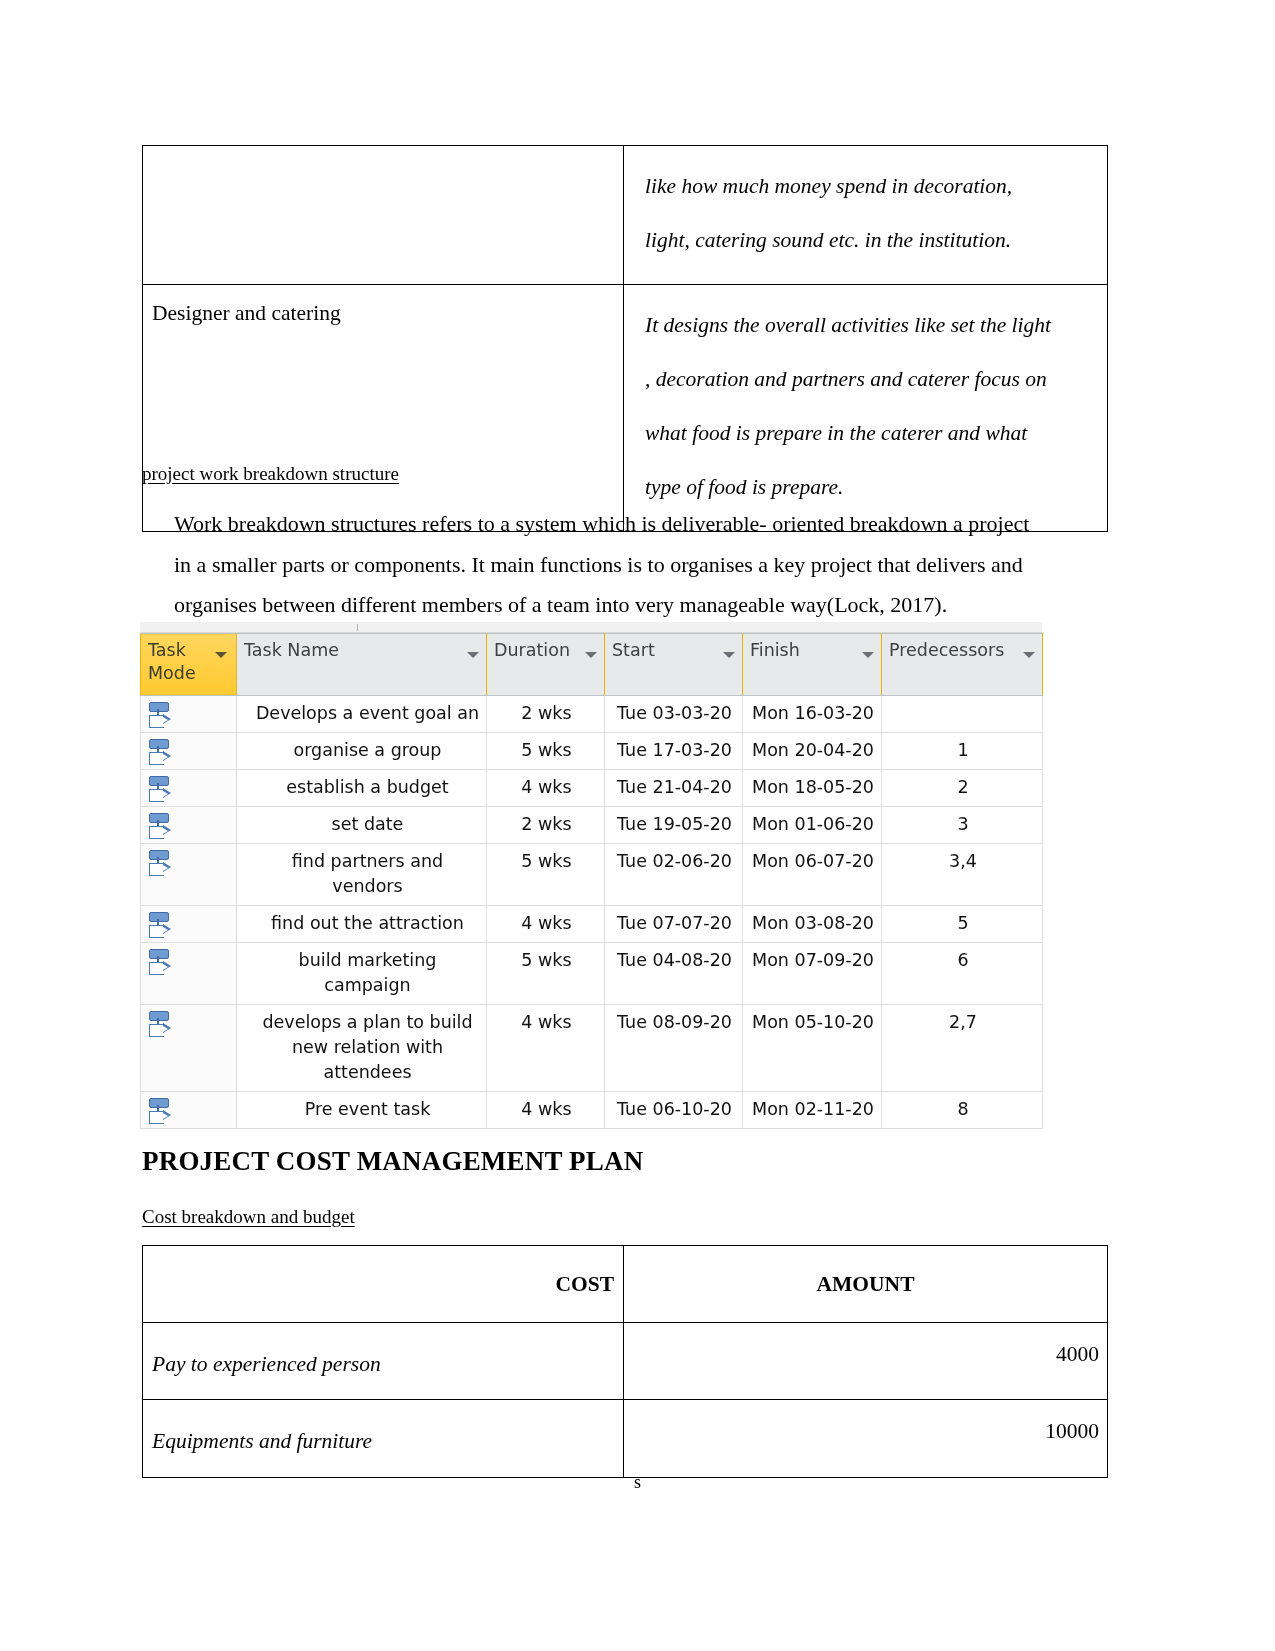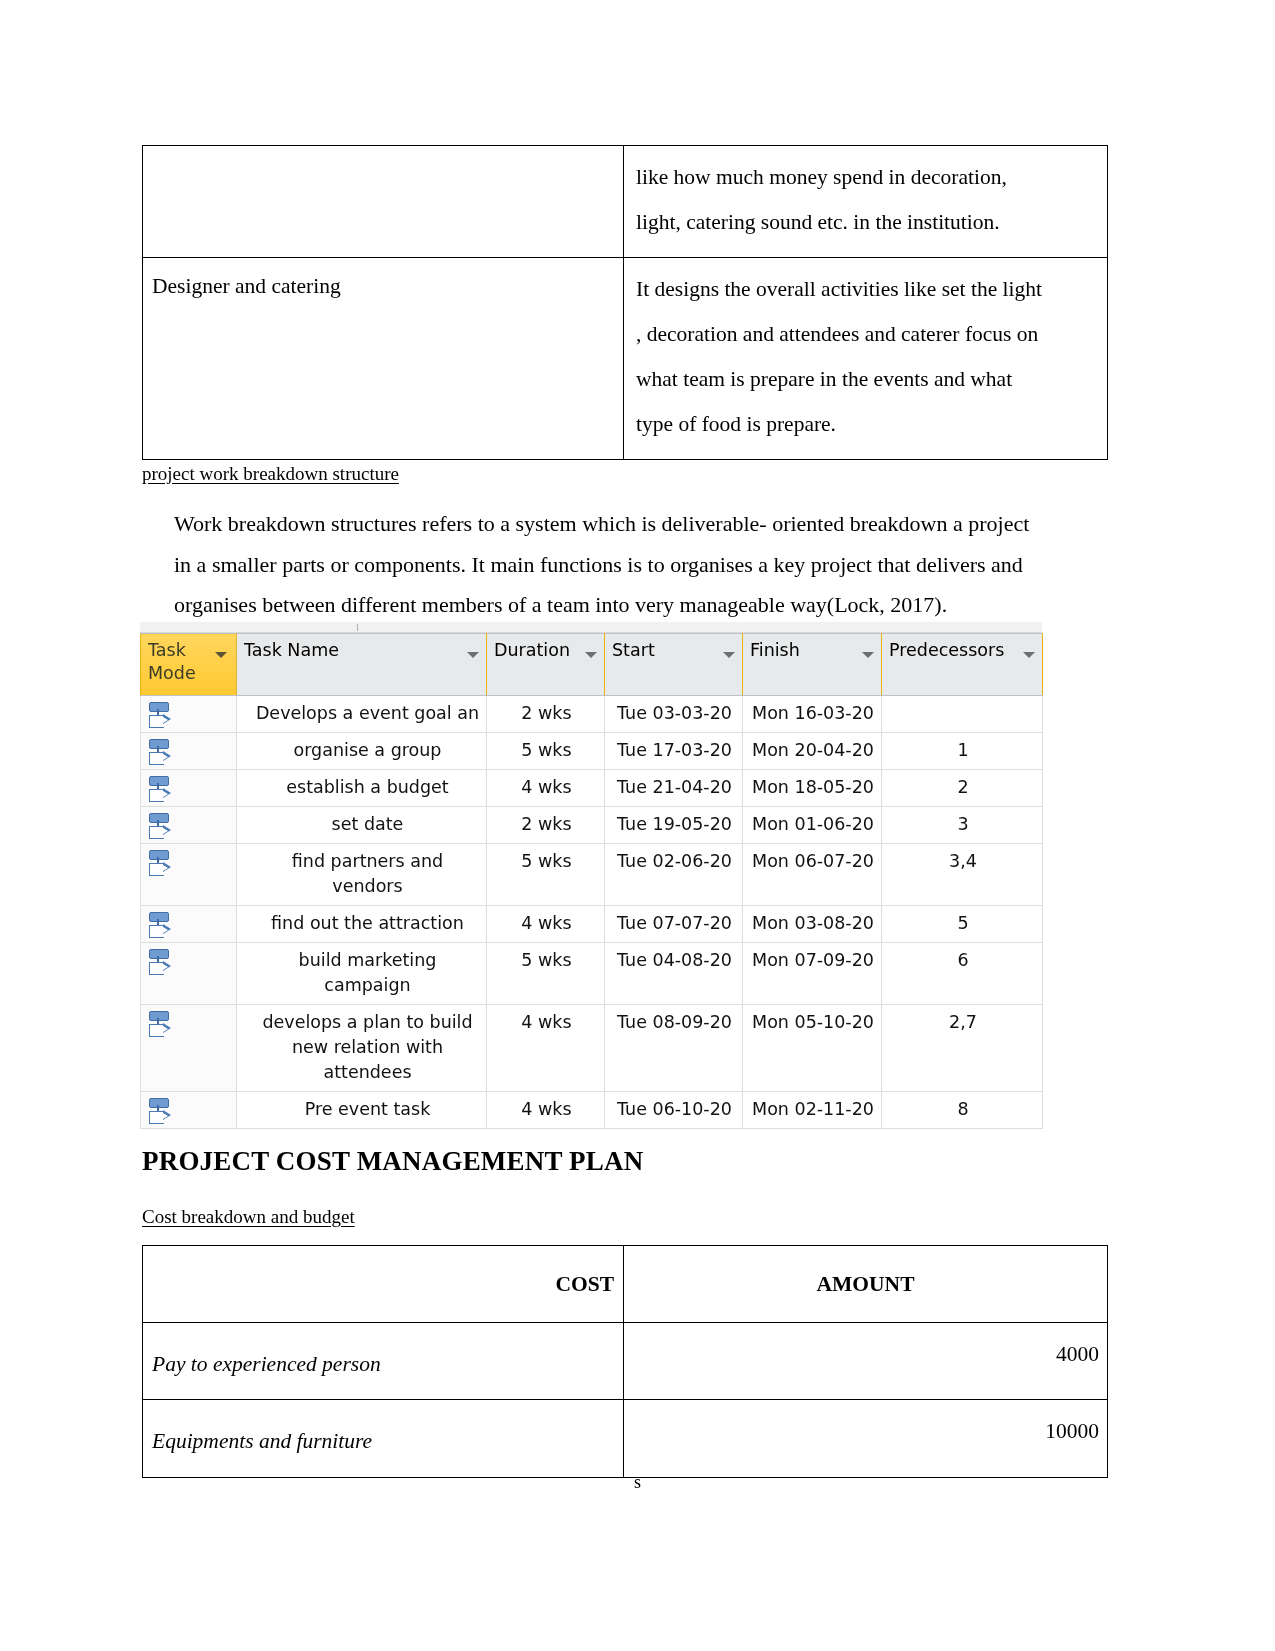--- a/index.html
+++ b/index.html
@@ -34,21 +34,21 @@
     padding: 8px 9px 10px 9px;
     font-size: 21.5px;
     line-height: 1.95;
     font-weight: normal;
   }
 
   
   #top-table { position: absolute; left:142px; top: 145px; }
   #top-table td.col-left  { width: 462px; }
   #top-table td.col-right { width: 465px; text-align: justify; text-justify: inter-word; }
-  #top-table td.col-right p { margin: 3px; text-align: justify; }
+  #top-table td.col-right p { margin: 12px; text-align: justify; font-style: italic; }
   #top-table td.col-right p:last-child { text-align: left; }
   .row-blank-left { height: 88px; }
 
   
   .h-underline {
     position: absolute;
     left: 142px;
     font-size: 19px;
     line-height: 1.0;
     text-decoration: underline;
@@ -112,21 +112,21 @@
     color: #1a1a1a;
   }
   table.mp th, table.mp td {
     border: 1px solid #eab308;
     padding: 0;
     vertical-align: top;
     text-align: center;
   }
   table.mp thead th {
     background: #e7e9eb;
-    color: #000000;
+    color: #404040;
     font-weight: normal;
     text-align: left;
     height: 56px;
     position: relative;
     padding: 5px 6px 0 7px;
     line-height: 23px;
     font-size: 17.5px;
     border-top: 1px solid #bfc2c5;
     border-bottom: 1px solid #bfc2c5;
   }
@@ -260,22 +260,22 @@
         <td class="col-left row-blank-left"></td>
         <td class="col-right">
           <p>like how much money spend in decoration,</p>
           <p>light, catering sound etc. in the institution.</p>
         </td>
       </tr>
       <tr>
         <td class="col-left">Designer and catering</td>
         <td class="col-right">
           <p>It designs the overall activities like set the light</p>
-          <p>, decoration and attendees and caterer focus on</p>
-          <p>what team is prepare in the events and what</p>
+          <p>, decoration and partners and caterer focus on</p>
+          <p>what food is prepare in the caterer and what</p>
           <p>type of food is prepare.</p>
         </td>
       </tr>
     </tbody>
   </table>
 
   <div class="h-underline" id="wbs-heading">project work breakdown structure</div>
 
   <div class="body-para" id="wbs-para">
     <div>Work breakdown structures refers to a system which is deliverable- oriented breakdown a project</div>

